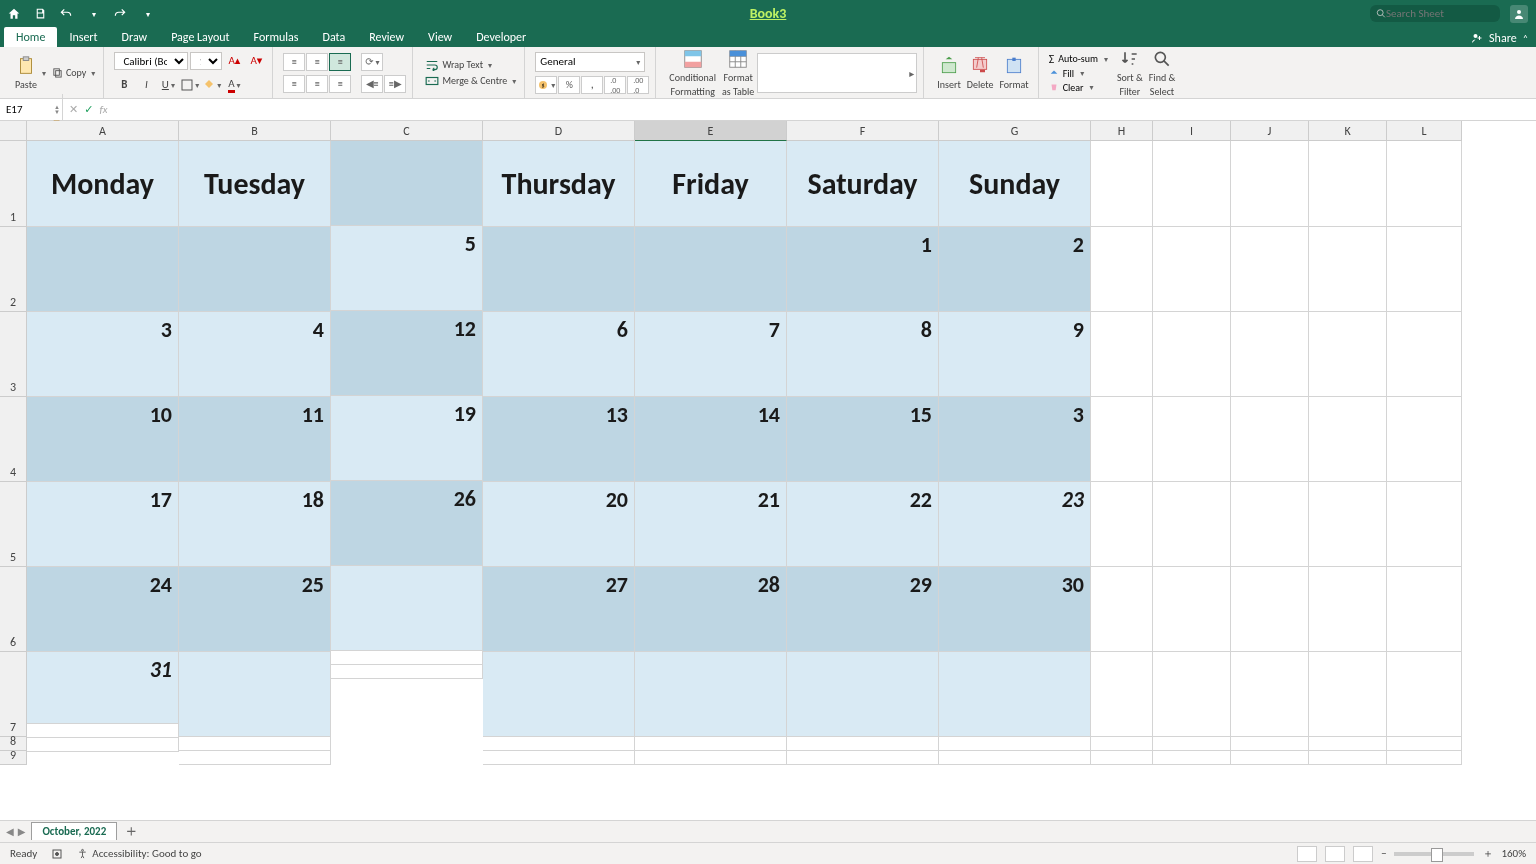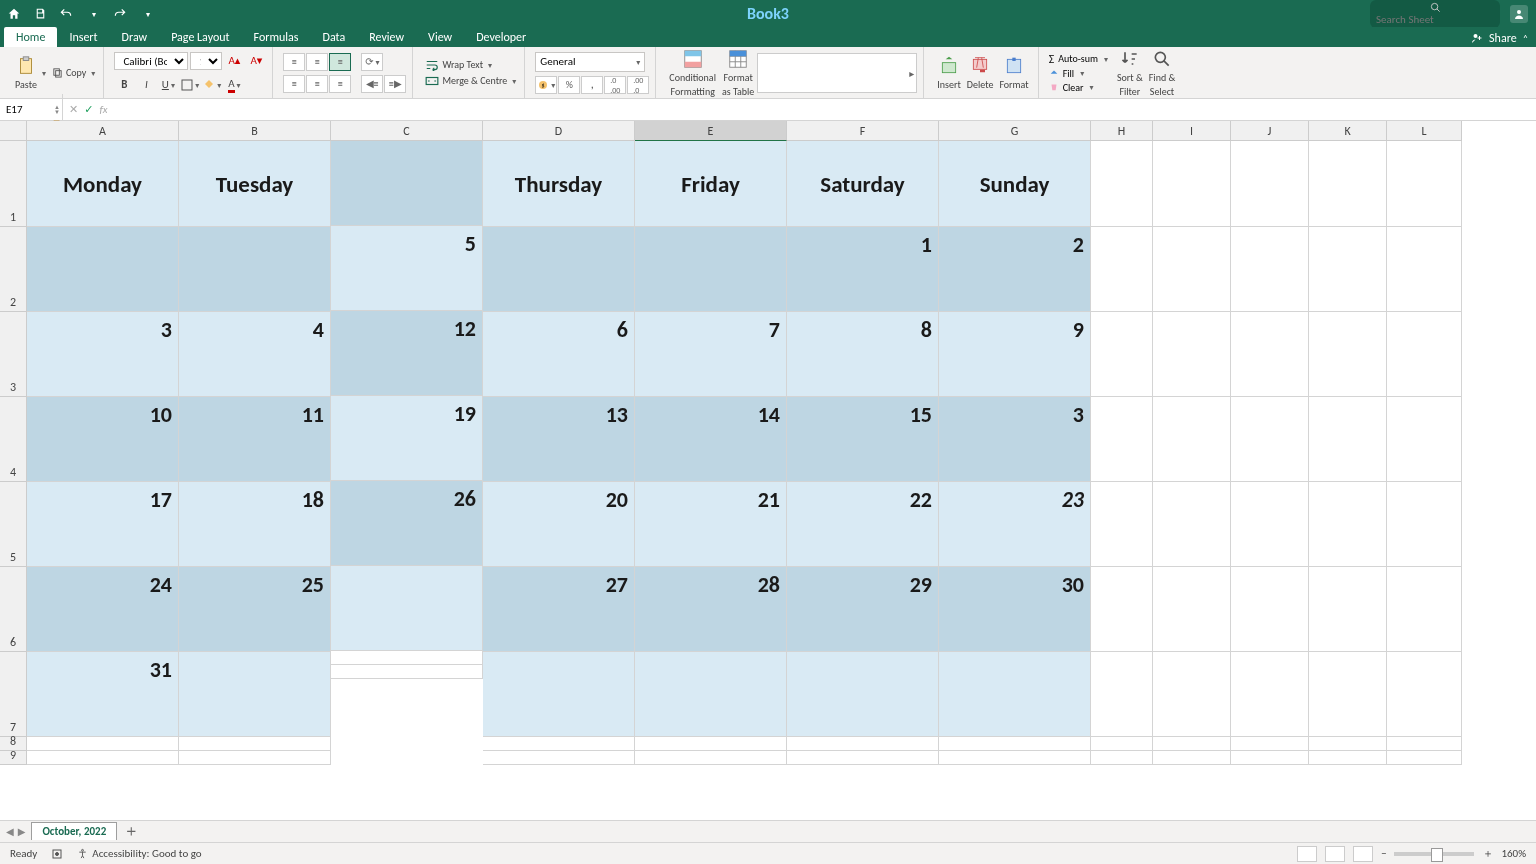--- a/index.html
+++ b/index.html
@@ -1,22 +1,22 @@
 <!DOCTYPE html>
 <html><head>
 <meta charset="utf-8">
 <style>
 *{box-sizing:border-box;margin:0;padding:0;font-family:"Segoe UI",Calibri,sans-serif;}
 body{background:#fff;overflow:hidden;width:1536px;height:864px;position:relative;}
 .titlebar{background:#1a6b52;height:27px;display:flex;align-items:center;padding:0 6px;color:#fff;font-size:11px;position:relative;}
 .titlebar .qat{display:flex;gap:10px;align-items:center;}
 .titlebar .qat span{display:flex;align-items:center;justify-content:center;width:16px;height:16px;}
-.titlebar .title{position:absolute;left:50%;transform:translateX(-50%);font-size:16px;font-weight:600;color:#7dd3fc;}
+.titlebar .title{position:absolute;left:50%;transform:translateX(-50%);font-size:14px;font-weight:600;color:#bef264;text-decoration:underline;}
 .titlebar .right{position:absolute;right:8px;display:flex;align-items:center;gap:10px;}
-.searchbox{background:#135a44;display:flex;align-items:center;padding:2px 6px;border-radius:6px;width:130px;flex-direction:column;}
+.searchbox{background:#135a44;display:flex;align-items:center;padding:2px 6px;border-radius:6px;width:130px;}
 .searchbox input{background:transparent;border:none;color:#ddd;font-size:11px;outline:none;width:100%;}
 .usericon{width:18px;height:18px;background:#fff3;border-radius:3px;display:flex;align-items:center;justify-content:center;}
 .tabbar{background:#1a6b52;height:20px;display:flex;align-items:flex-end;padding-left:4px;position:relative;}
 .tab{padding:3px 12px;font-size:12px;color:#fff;cursor:pointer;height:20px;display:flex;align-items:center;}
 .tab.active{background:#fff;color:#1a6b52;font-weight:500;border-radius:2px 2px 0 0;}
 .tabbar .shareright{position:absolute;right:8px;bottom:2px;color:#fff;display:flex;align-items:center;gap:6px;font-size:12px;}
 .ribbon{background:#f3f2f1;height:52px;border-bottom:1px solid #d4d4d4;display:flex;align-items:center;padding:0 6px;gap:4px;}
 .rgroup{display:flex;align-items:center;height:100%;border-right:1px solid #d4d4d4;padding:0 6px;}
 .vstack{display:flex;flex-direction:column;align-items:center;gap:1px;font-size:10px;color:#444;cursor:pointer;padding:0 3px;}
 .vstack .icn{height:22px;display:flex;align-items:center;justify-content:center;}
@@ -38,21 +38,21 @@
 .gridwrap{position:relative;height:662px;overflow:hidden;display:flex;}
 .corner{width:27px;height:20px;background:#f0f0f0;border-right:1px solid #ccc;border-bottom:1px solid #ccc;position:absolute;top:0;left:0;z-index:3;}
 .colhdrs{position:absolute;top:0;left:27px;height:20px;display:flex;background:#f0f0f0;z-index:2;}
 .colh{border-right:1px solid #ccc;border-bottom:1px solid #ccc;display:flex;align-items:center;justify-content:center;font-size:12px;color:#444;}
 .colh.sel{background:#d2d2d2;border-bottom-color:#217346;}
 .rowhdrs{position:absolute;top:20px;left:0;width:27px;background:#f0f0f0;z-index:2;}
 .rowh{border-right:1px solid #ccc;border-bottom:1px solid #ccc;display:flex;align-items:flex-end;justify-content:center;font-size:12px;color:#444;padding-bottom:2px;}
 .cells{position:absolute;top:20px;left:27px;display:flex;}
 .col{display:flex;flex-direction:column;}
 .cell{border-right:1px solid #d4d4d4;border-bottom:1px solid #d4d4d4;display:flex;position:relative;overflow:hidden;}
-.hdrcell{background:#d9eaf4;align-items:center;justify-content:center;font-size:23px;font-weight:700;color:#1a1a1a;}
+.hdrcell{background:#d9eaf4;align-items:center;justify-content:center;font-size:30px;font-weight:700;color:#1a1a1a;}
 .calcell{align-items:flex-start;justify-content:flex-end;font-size:22px;font-weight:700;color:#1a1a1a;padding:4px 6px;}
 .lt{background:#d9eaf4;}
 .dk{background:#bed6e3;}
 .plaincell{background:#fff;}
 .sheettabs{position:absolute;bottom:22px;left:0;right:0;height:22px;border-top:1px solid #d4d4d4;background:#f3f2f1;display:flex;align-items:center;}
 .sheetnav{display:flex;align-items:center;padding:0 6px;gap:4px;color:#888;font-size:10px;}
 .sheettab{border:1px solid #9e9e9e;border-bottom:none;background:#fff;padding:2px 10px;font-size:11px;color:#1a6b52;font-weight:bold;border-radius:0 0 0 0;margin-top:-1px;}
 .addsheet{width:20px;height:20px;display:flex;align-items:center;justify-content:center;color:#666;margin-left:4px;cursor:pointer;}
 .statusbar{position:absolute;bottom:0;left:0;right:0;height:22px;background:#f3f2f1;border-top:1px solid #d4d4d4;display:flex;align-items:center;justify-content:space-between;padding:0 10px;font-size:11px;color:#444;}
 .statusbar .left{display:flex;gap:14px;align-items:center;}
@@ -420,21 +420,21 @@
       <div class="rowh" style="height: 14px;">9</div>
     </div>
   <div class="cells" id="cells">
       <div class="col" style="width: 152px;">
         <div class="cell hdrcell" style="height: 86px;">Monday</div>
         <div class="cell calcell dk" style="height: 85px;"></div>
         <div class="cell calcell lt" style="height: 85px;">3</div>
         <div class="cell calcell dk" style="height: 85px;">10</div>
         <div class="cell calcell lt" style="height: 85px;">17</div>
         <div class="cell calcell dk" style="height: 85px;">24</div>
-        <div class="cell calcell lt" style="height: 85px;">31</div>
+        <div class="cell calcell lt" style="height: 72px; font-style: italic;">31</div>
         <div class="cell plaincell" style="height: 14px;"></div>
         <div class="cell plaincell" style="height: 14px;"></div>
       </div>
       <div class="col" style="width: 152px;">
         <div class="cell hdrcell" style="height: 86px;">Tuesday</div>
         <div class="cell calcell dk" style="height: 85px;"></div>
         <div class="cell calcell lt" style="height: 85px;">4</div>
         <div class="cell calcell dk" style="height: 85px;">11</div>
         <div class="cell calcell lt" style="height: 85px;">18</div>
         <div class="cell calcell dk" style="height: 85px;">25</div>

